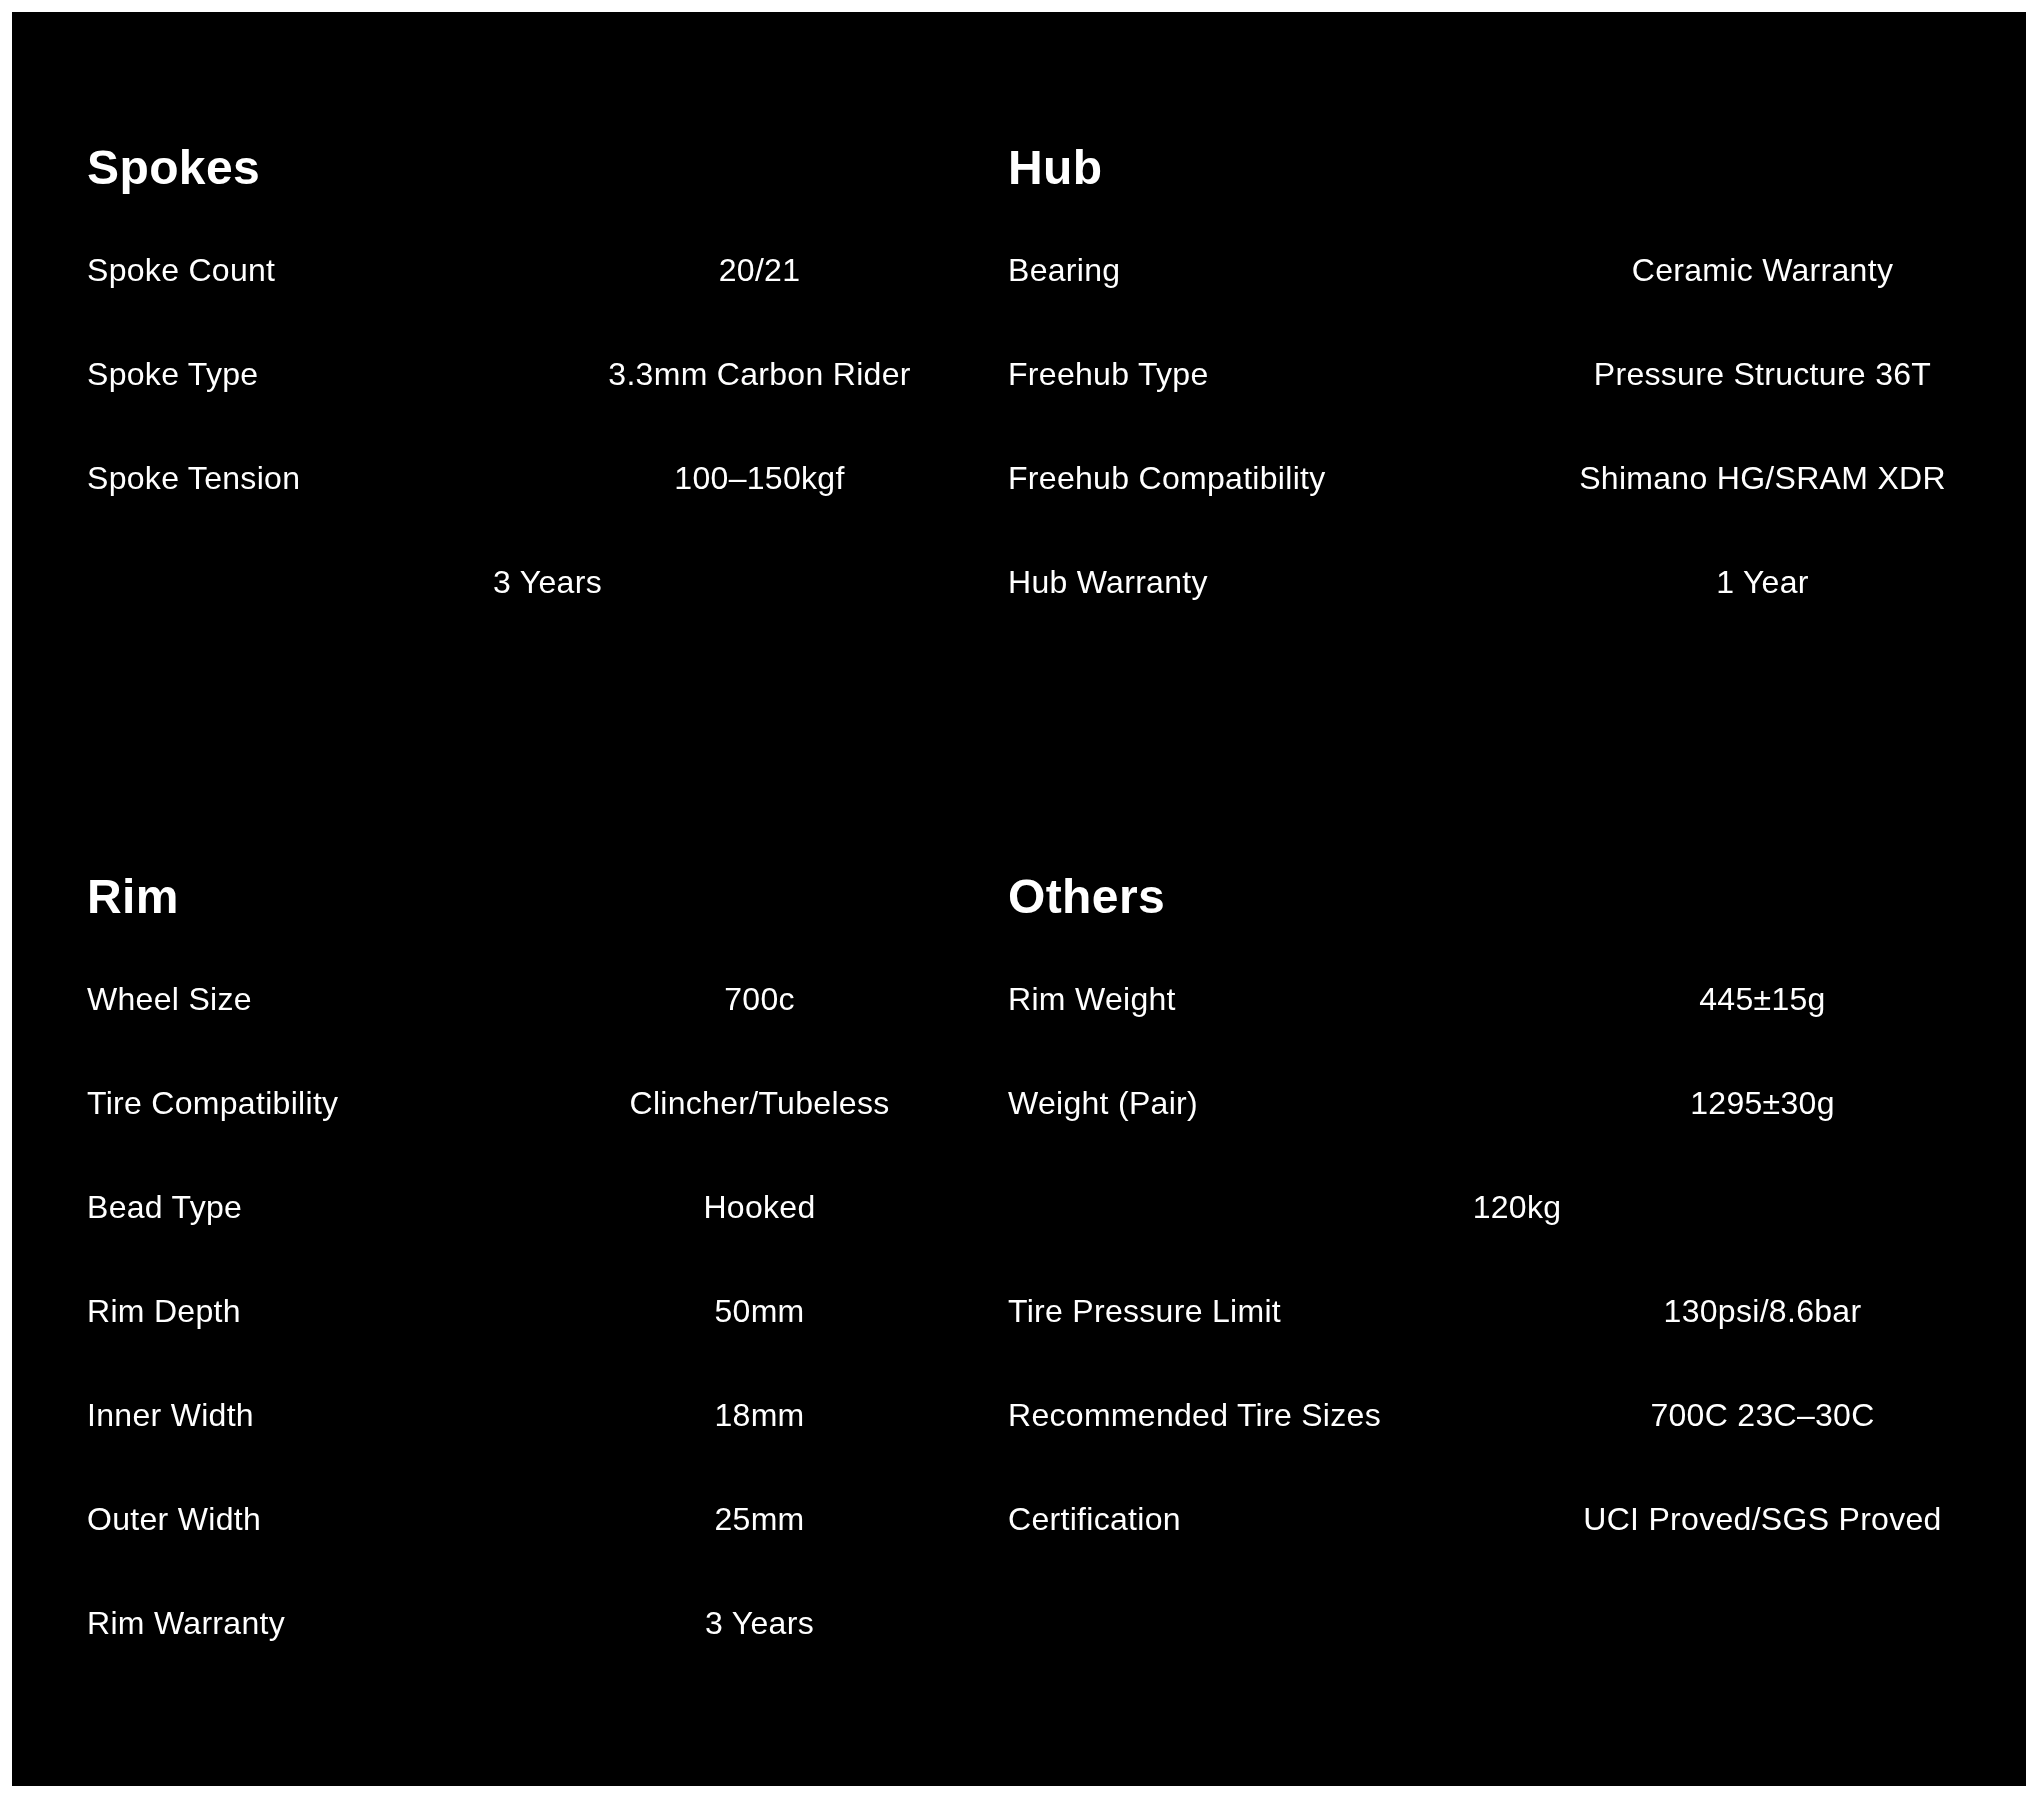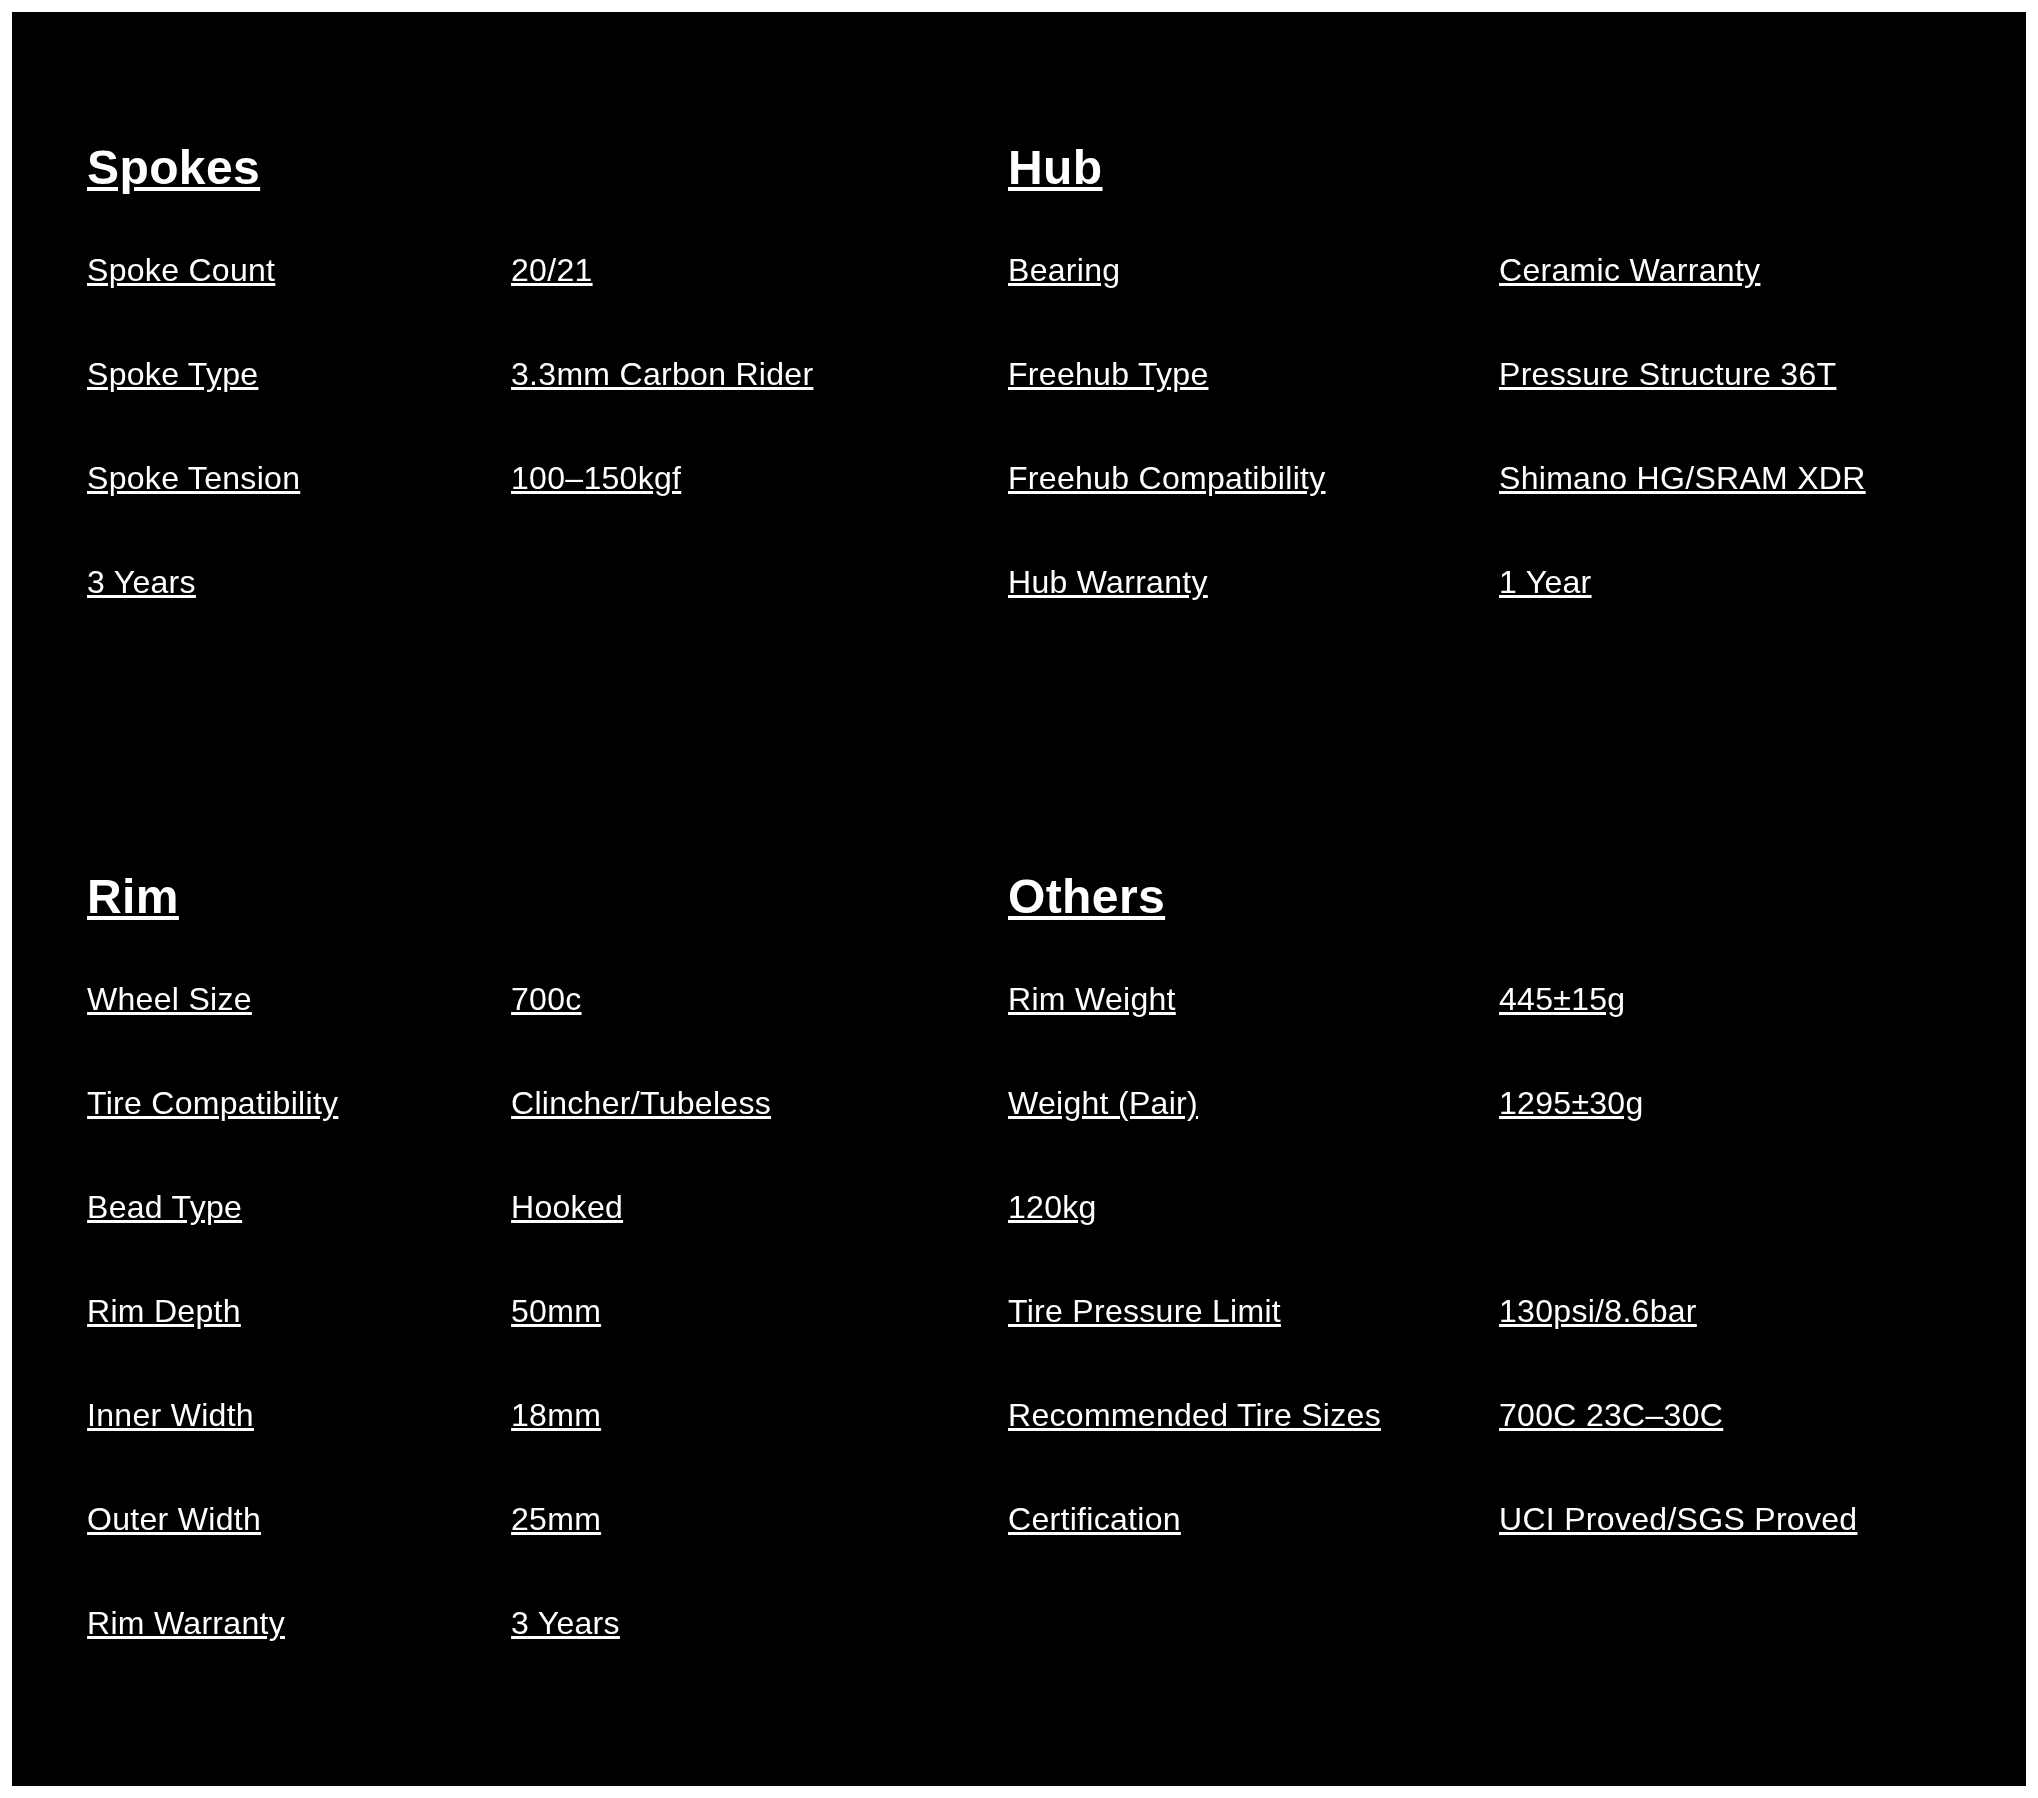--- a/index.html
+++ b/index.html
@@ -27,21 +27,20 @@
     display: flex;
     overflow: hidden;
   }
   .col {
     flex: none;
   }
   .col.left  { width: 921px; }
   .col.right { flex: 1; }
   .section {
     margin-bottom: 209px;
-    text-decoration: underline;
   }
   .section-title {
     height: 104px;
     display: flex;
     align-items: center;
     font-size: 48px;
     font-weight: 700;
     letter-spacing: 0.4px;
   }
   .spec-row {
@@ -57,20 +56,21 @@
   }
   .spec-label {
     flex: none;
     box-sizing: border-box;
     padding-right: 52px;
   }
   .col.left  .spec-label { width: 424px; }
   .col.right .spec-label { width: 491px; }
   .spec-value {
     flex: 1;
+    text-align: center;
   }
 </style>
 </head>
 <body style="--page-bg: #ffffff; --panel-bg: #000000; --text-color: #ffffff;">
 
 <div class="panel">
 
   <div class="col left">
 
     <div class="section">

